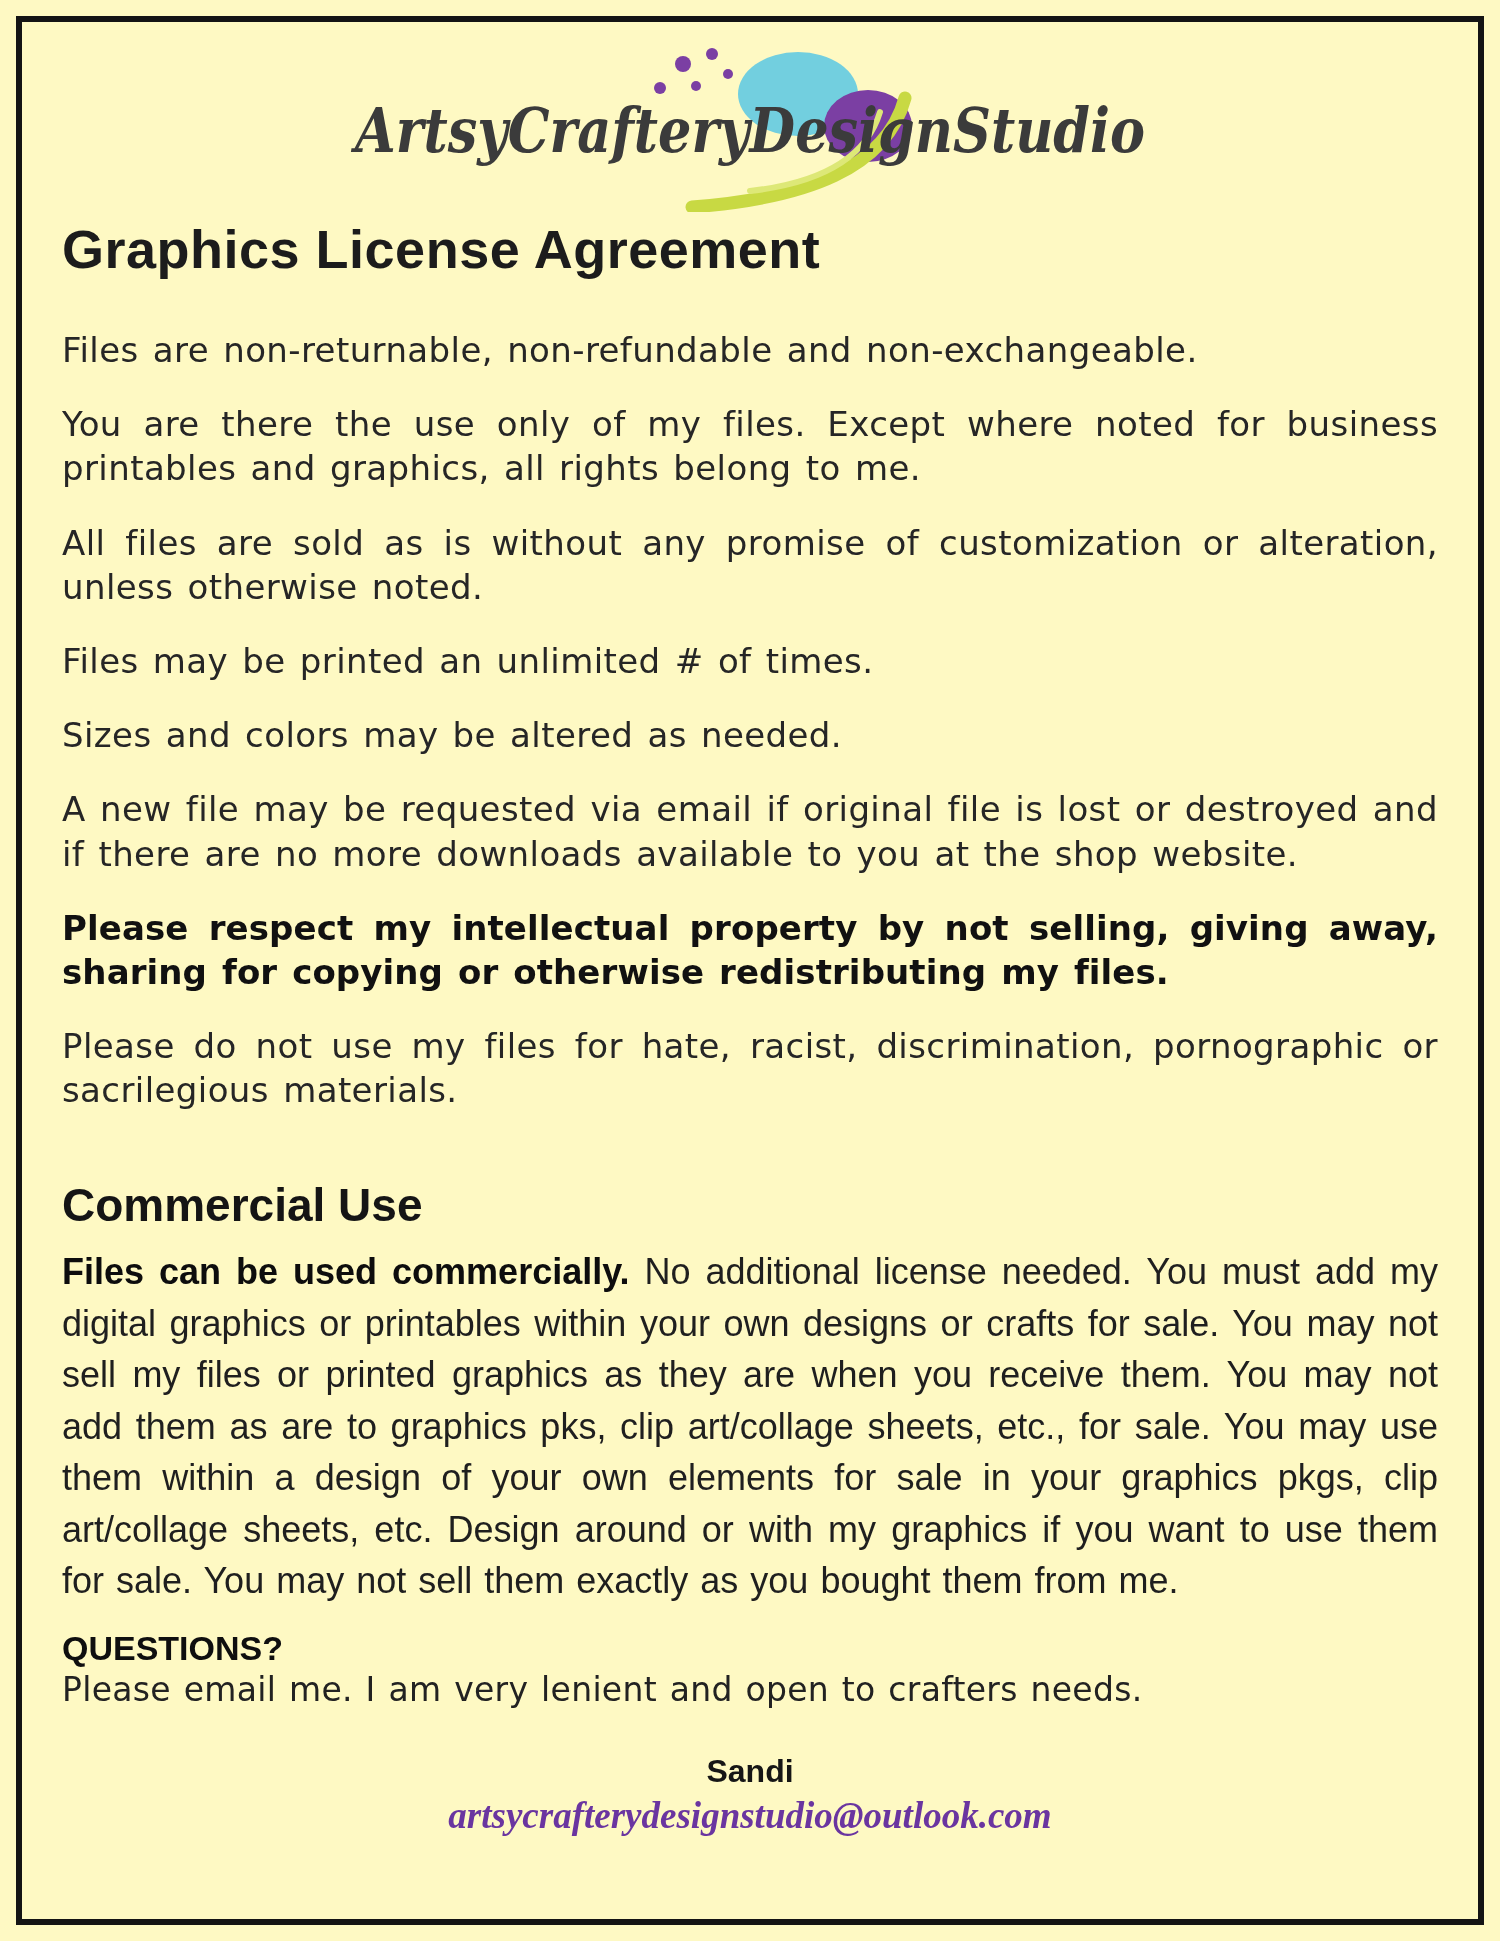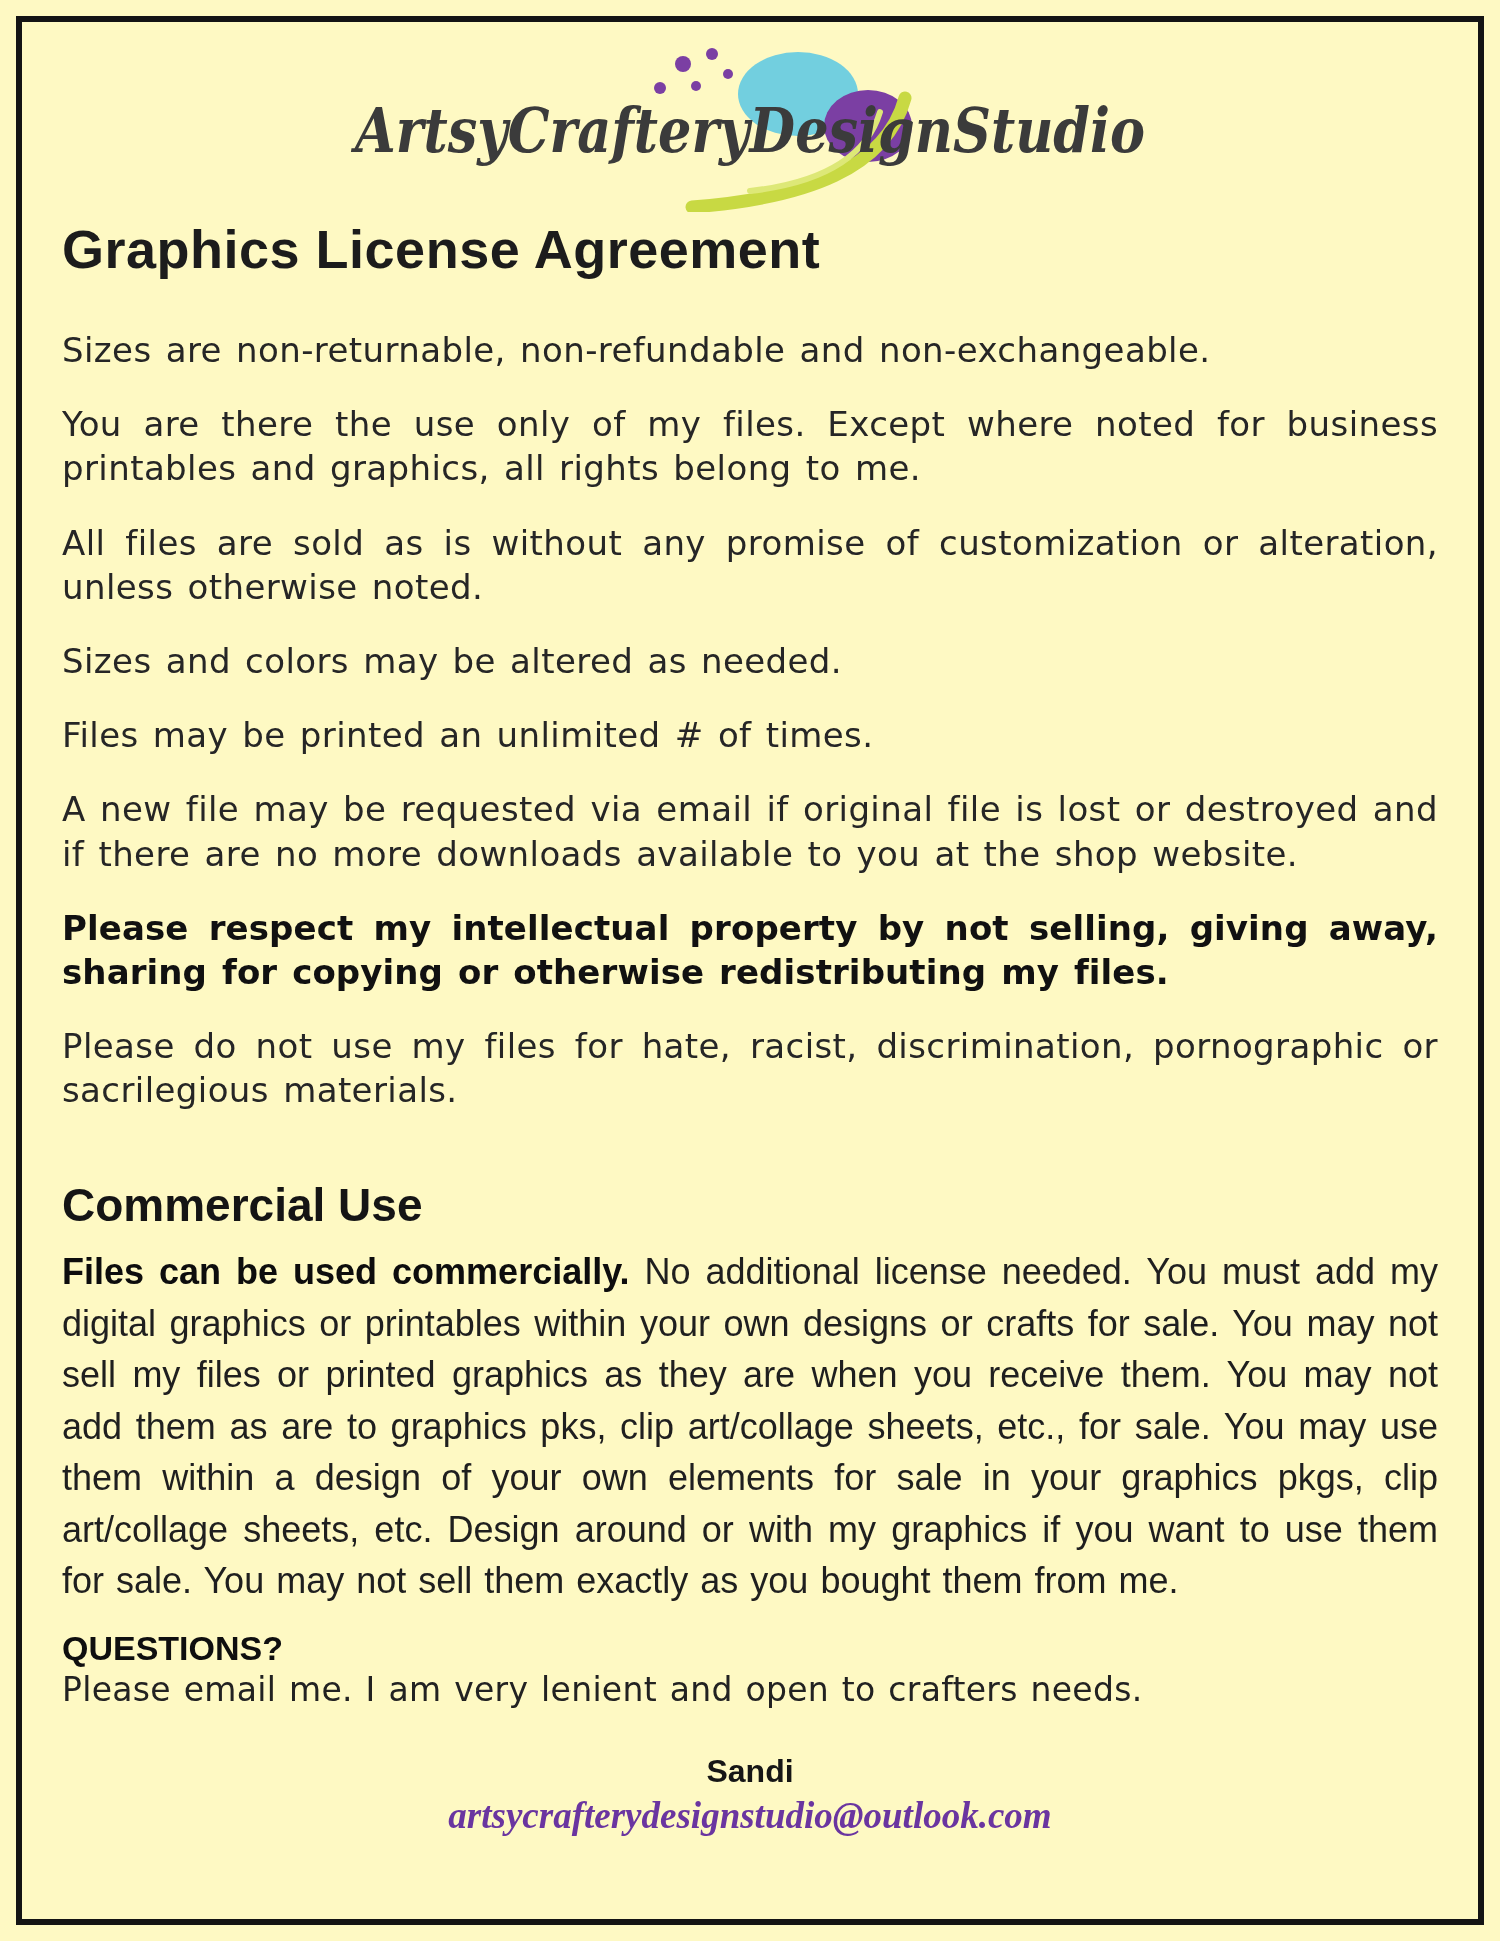--- a/index.html
+++ b/index.html
@@ -142,25 +142,25 @@
         <path d="M 585 58 C 566 128 488 158 372 167" fill="none" stroke="#c8d943" stroke-width="13" stroke-linecap="round"></path>
         <path d="M 560 72 C 545 122 492 144 430 151" fill="none" stroke="#dde877" stroke-width="6" stroke-linecap="round"></path>
 
         <text x="430" y="112" text-anchor="middle" font-family="DejaVu Serif, serif" font-style="italic" font-weight="bold" font-size="62" fill="#3b3b3b" textLength="790" lengthAdjust="spacingAndGlyphs">ArtsyCrafteryDesignStudio</text>
       </svg>
     </div>
 
     <h1 class="doc-title">Graphics License Agreement</h1>
 
     <div class="terms">
-      <p>Sizes are non-returnable, non-refundable and non-exchangeable.</p>
+      <p>Files are non-returnable, non-refundable and non-exchangeable.</p>
       <p>You are there the use only of my files. Except where noted for business printables and graphics, all rights belong to me.</p>
       <p>All files are sold as is without any promise of customization or alteration, unless otherwise noted.</p>
+      <p>Files may be printed an unlimited # of times.</p>
       <p>Sizes and colors may be altered as needed.</p>
-      <p>Files may be printed an unlimited # of times.</p>
       <p>A new file may be requested via email if original file is lost or destroyed and if there are no more downloads available to you at the shop website.</p>
       <p class="bold-para">Please respect my intellectual property by not selling, giving away, sharing for copying or otherwise redistributing my files.</p>
       <p>Please do not use my files for hate, racist, discrimination, pornographic or sacrilegious materials.</p>
     </div>
 
     <h2 class="commercial-heading">Commercial Use</h2>
 
     <p class="commercial-para"><span class="lead">Files can be used commercially.</span> <span>No additional license needed. You must add my digital graphics or printables within your own designs or crafts for sale. You may not sell my files or printed graphics as they are when you receive them. You may not add them as are to graphics pks, clip art/collage sheets, etc., for sale. You may use them within a design of your own elements for sale in your graphics pkgs, clip art/collage sheets, etc. Design around or with my graphics if you want to use them for sale. You may not sell them exactly as you bought them from me.</span></p>
 
     <p class="questions-heading">QUESTIONS?</p>

